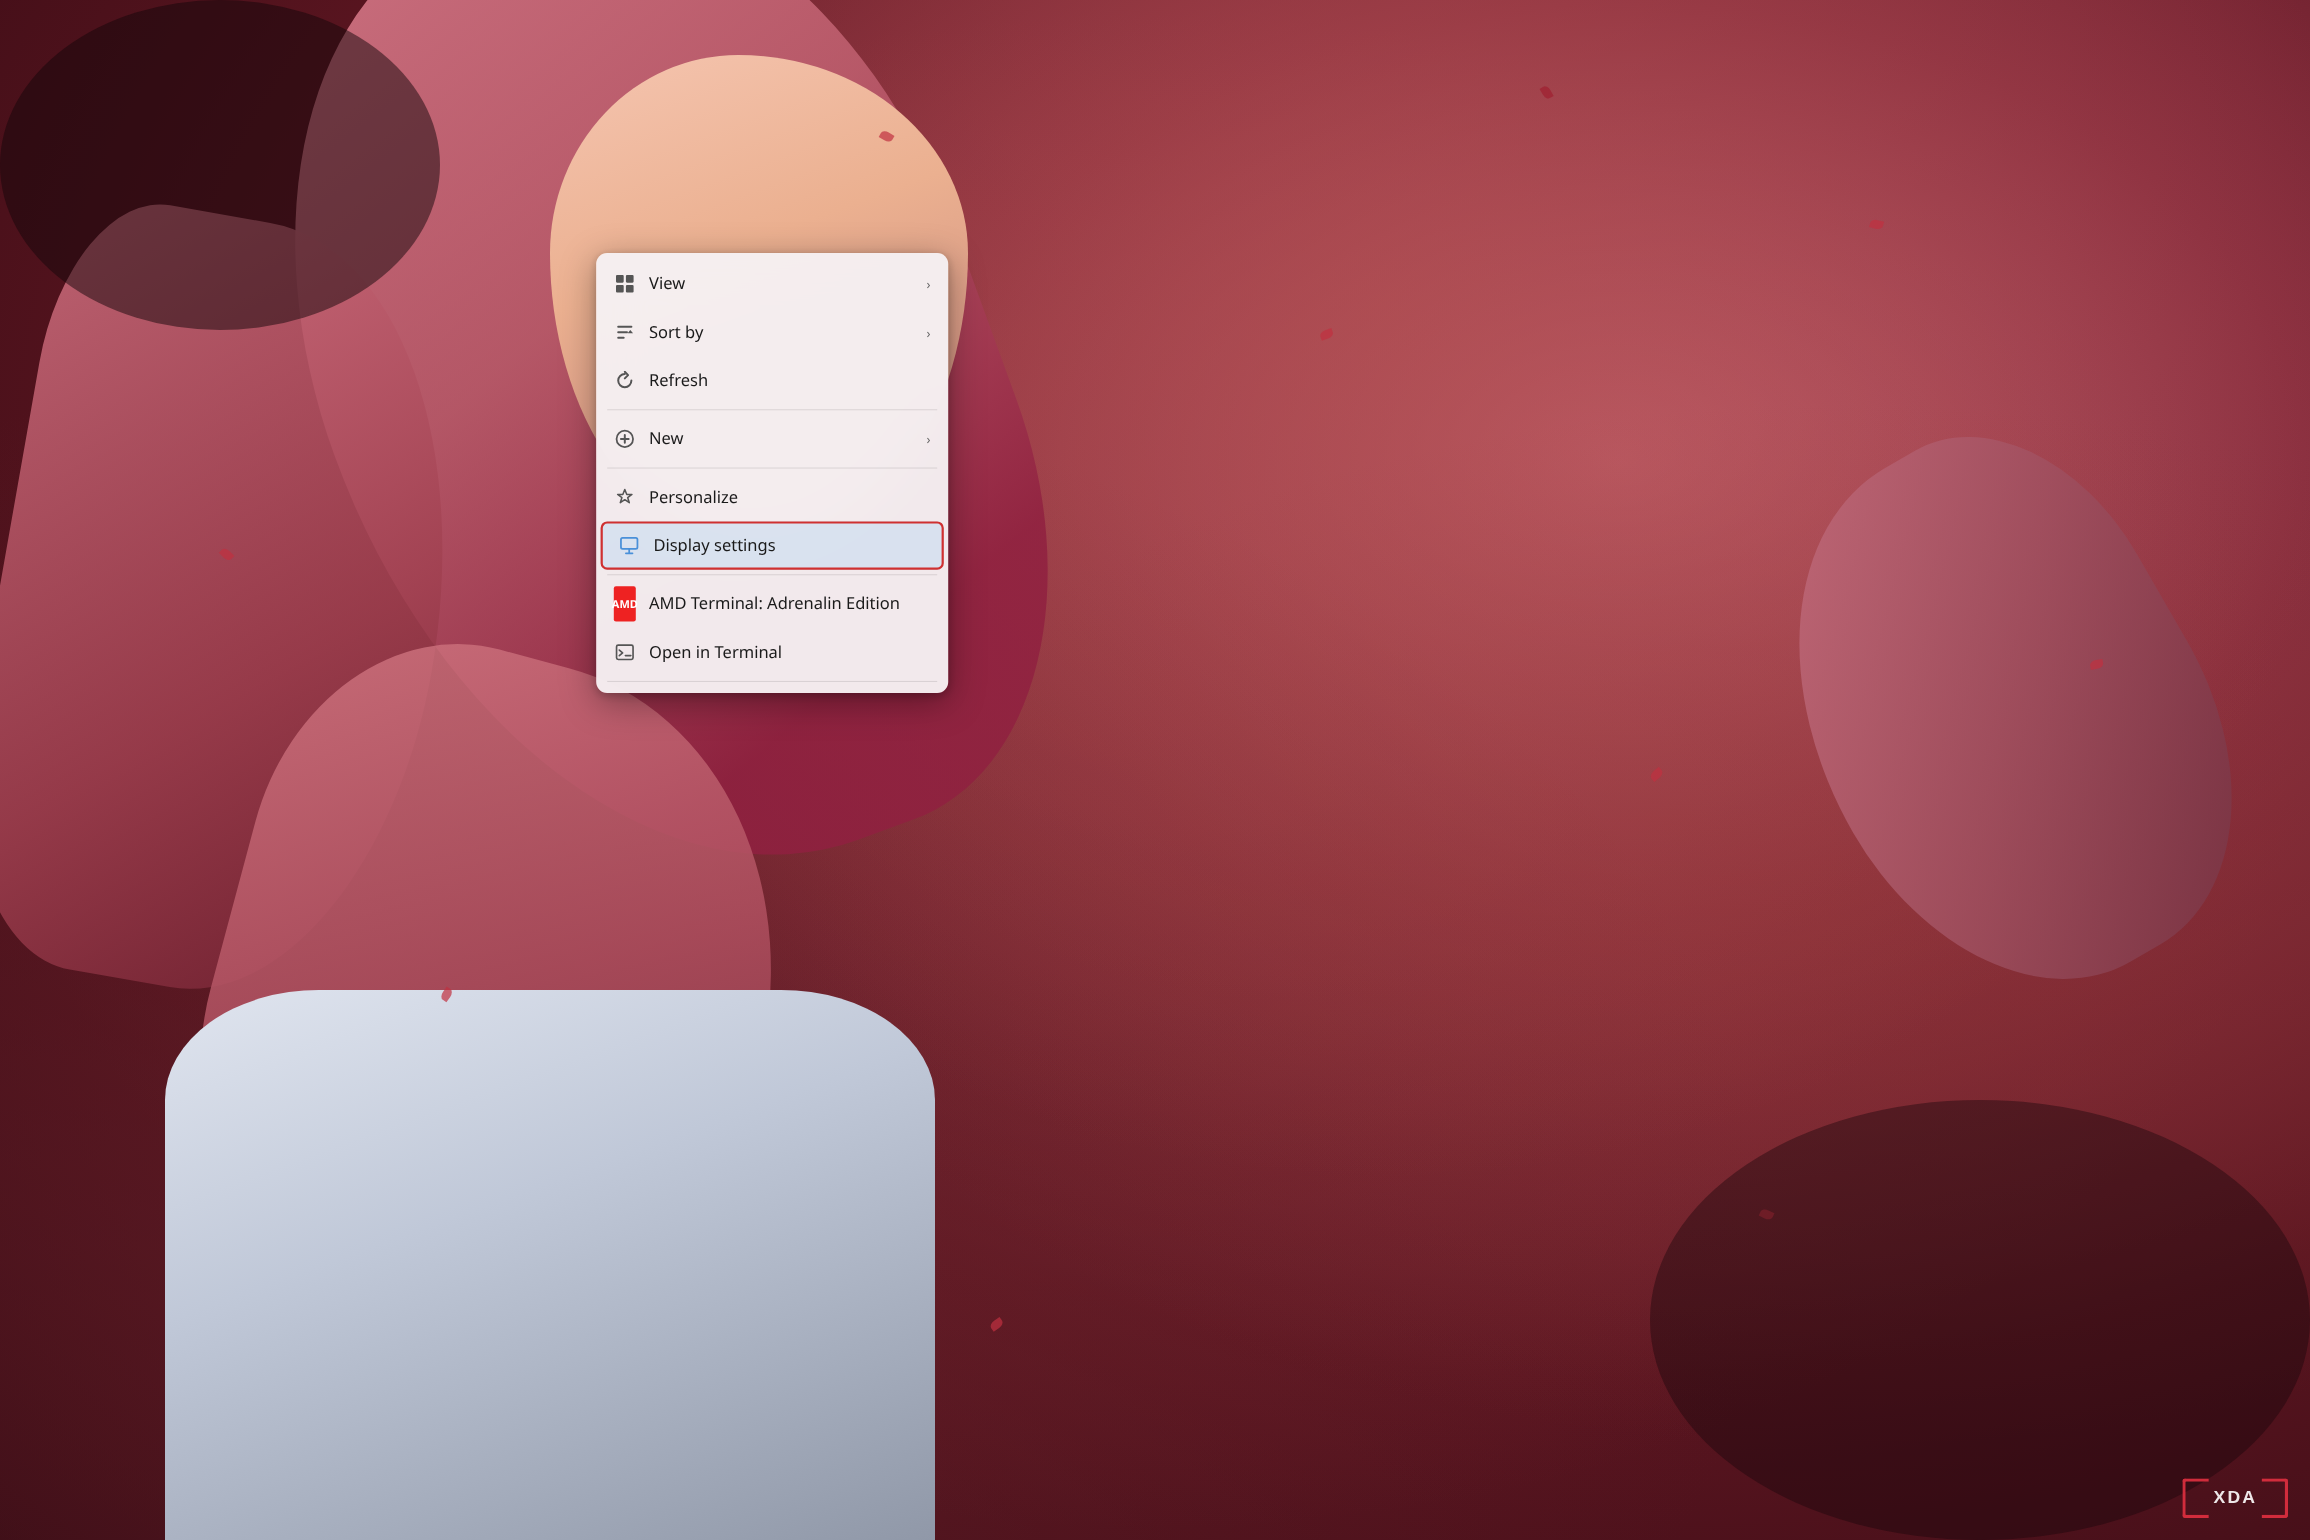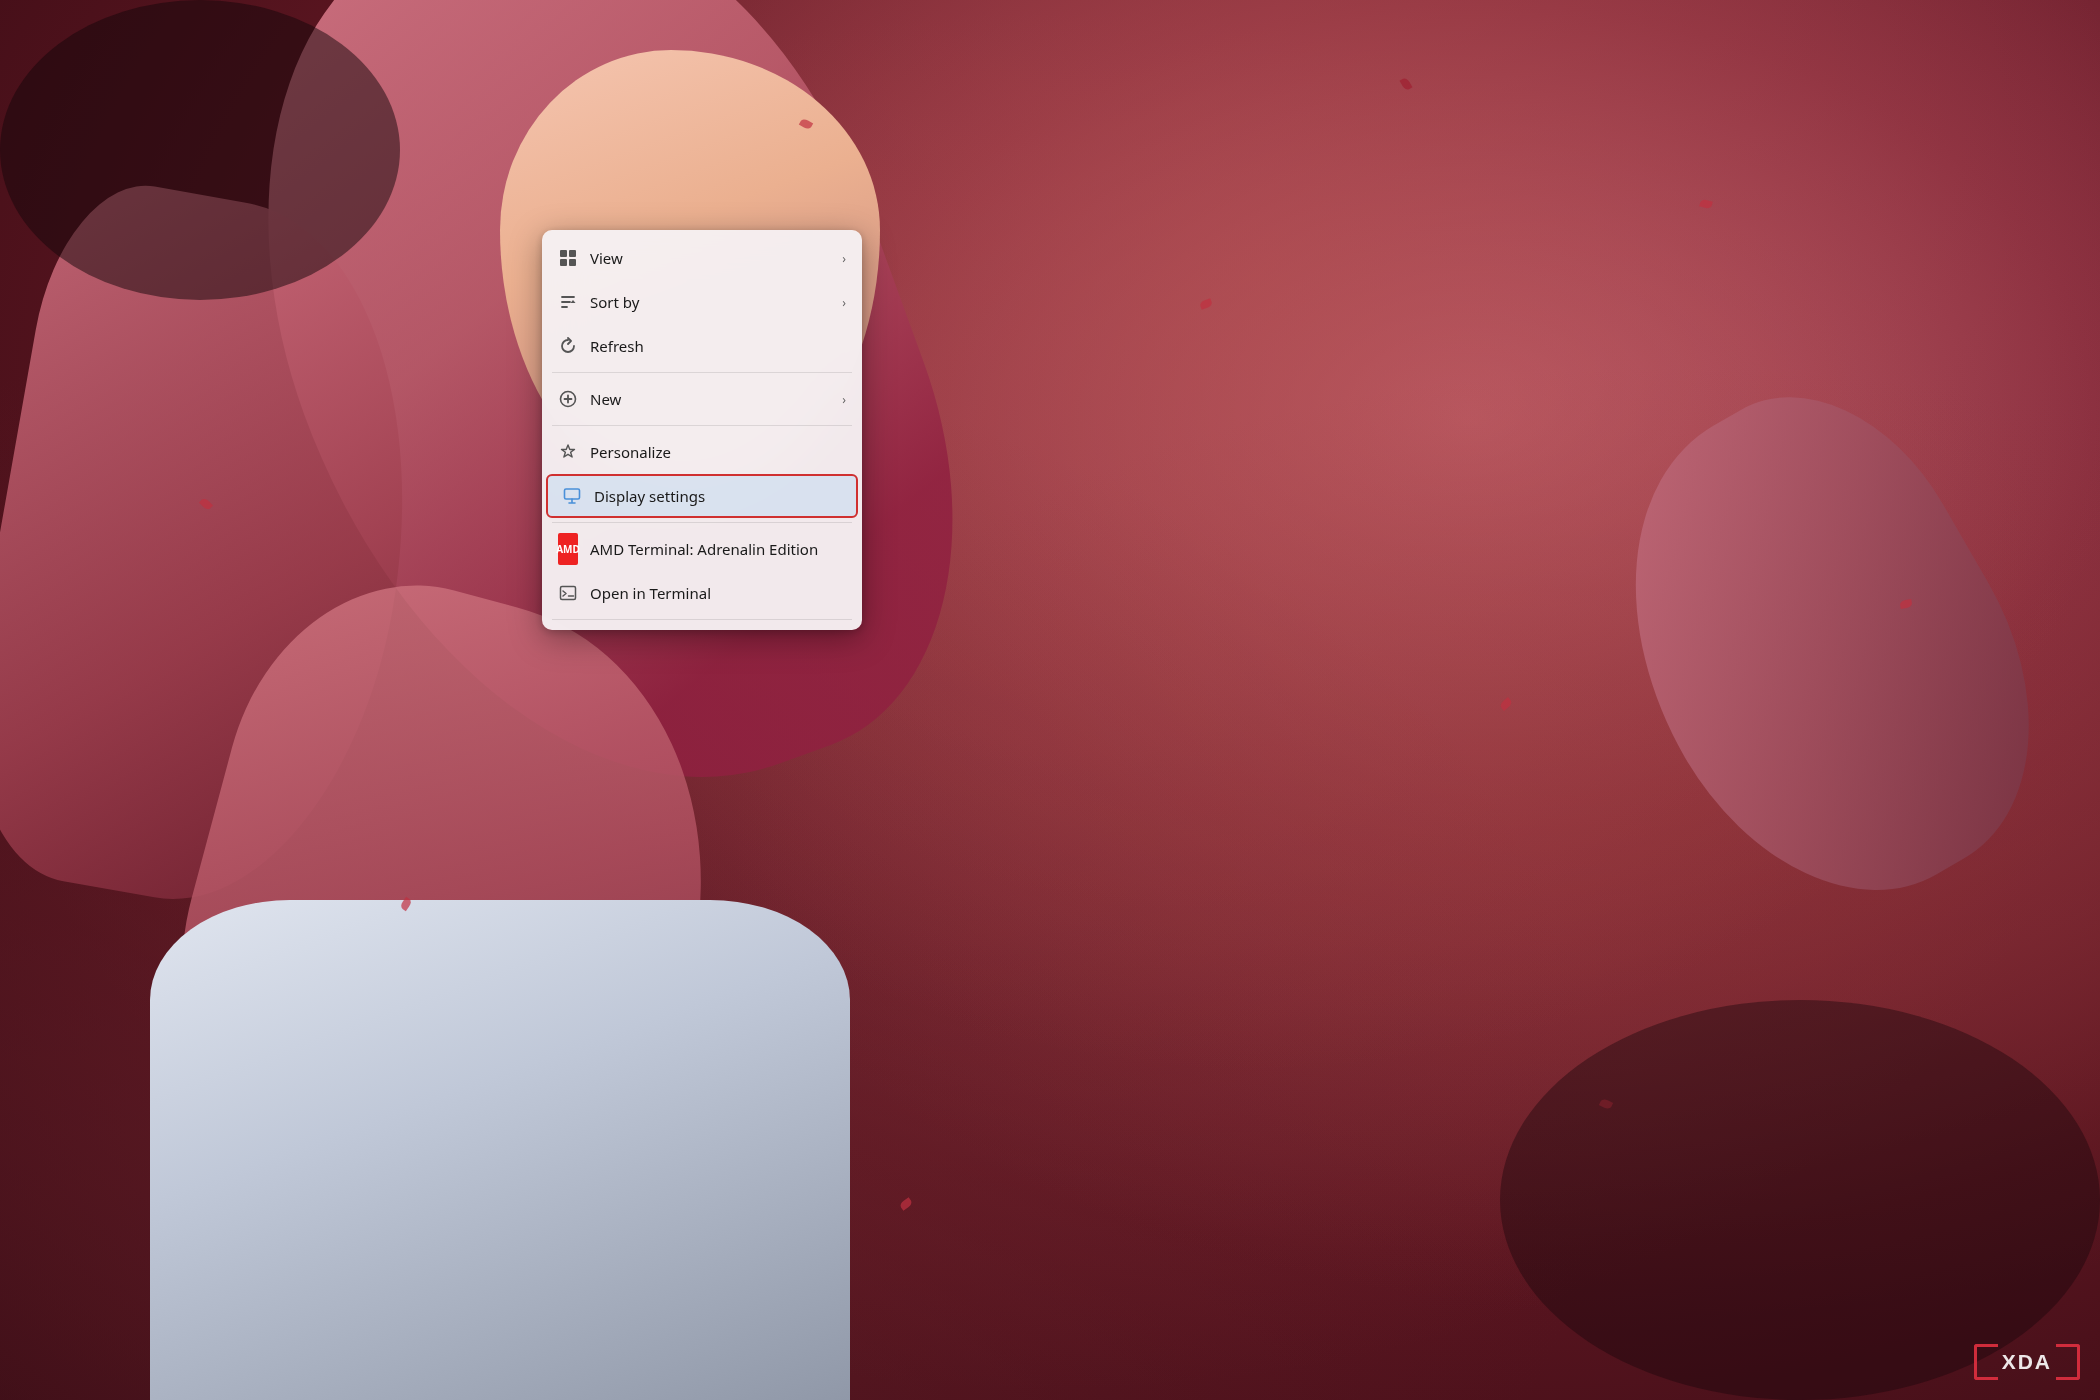--- a/index.html
+++ b/index.html
@@ -231,21 +231,21 @@
 
     .xda-bracket-right {
       width: 24px;
       height: 36px;
       border: 3px solid #e03040;
       border-left: none;
       border-radius: 0 3px 3px 0;
     }
 
     .xda-text {
-      font-size: 21px;
+      font-size: 16px;
       font-weight: 800;
       color: white;
       letter-spacing: 2px;
     }
 
     
     .svg-icon {
       width: 18px;
       height: 18px;
     }

